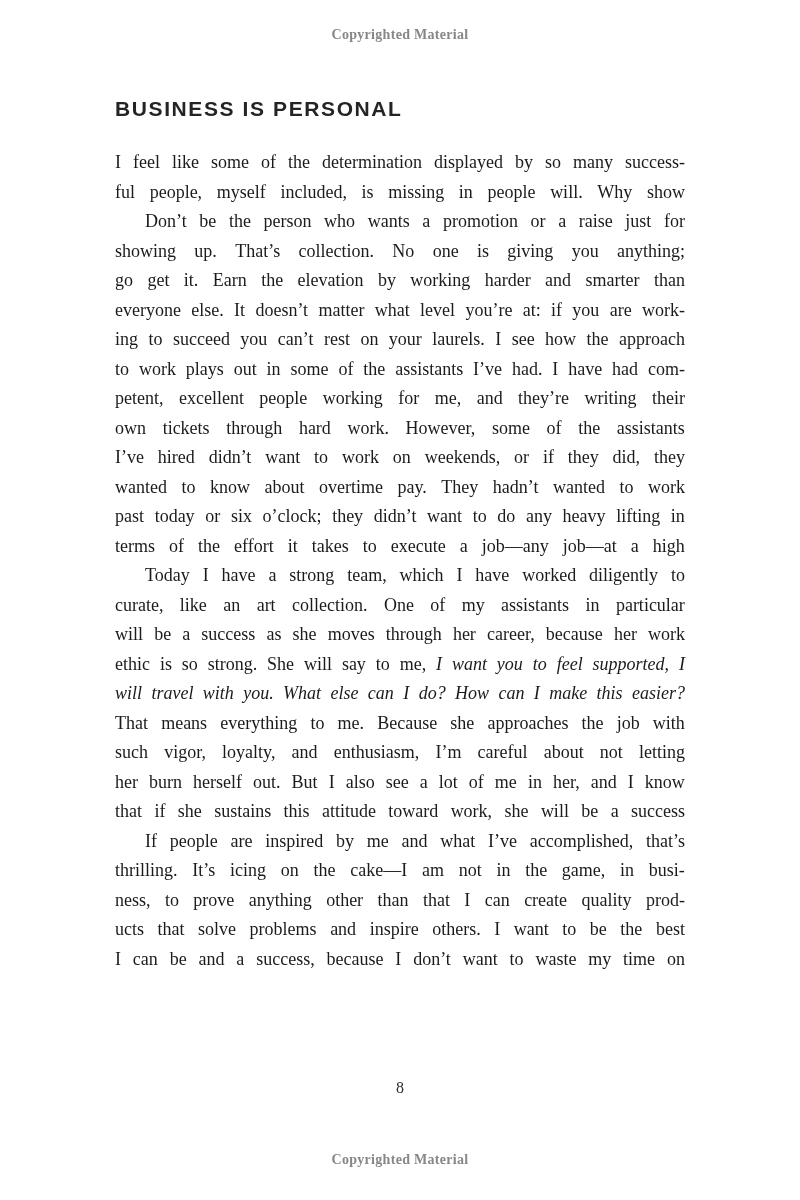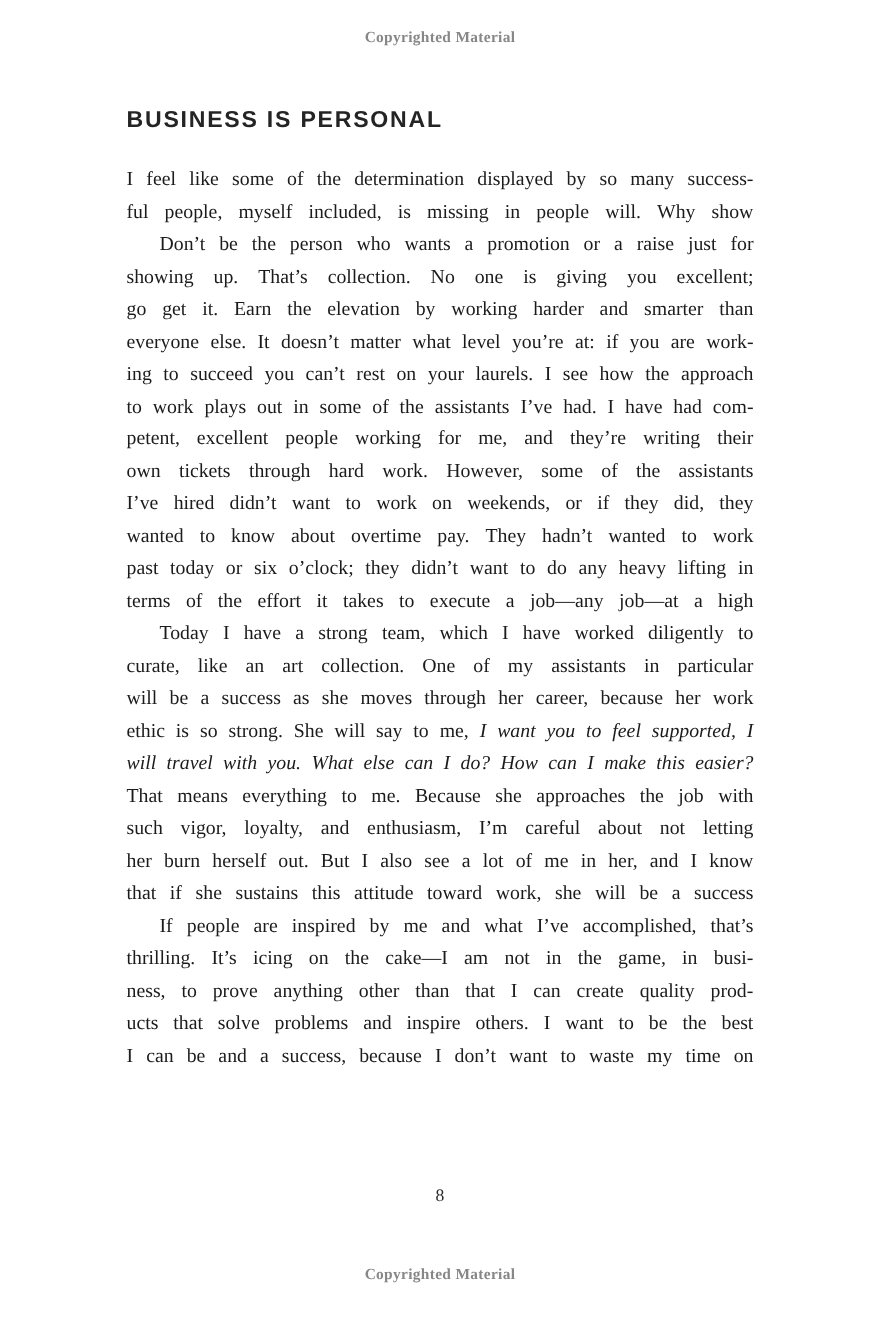--- a/index.html
+++ b/index.html
@@ -114,21 +114,21 @@
         <div class="line justify">
           <span>showing</span>
           <span>up.</span>
           <span>That’s</span>
           <span>collection.</span>
           <span>No</span>
           <span>one</span>
           <span>is</span>
           <span>giving</span>
           <span>you</span>
-          <span>excellent;</span>
+          <span>anything;</span>
         </div>
         <div class="line justify">
           <span>go</span>
           <span>get</span>
           <span>it.</span>
           <span>Earn</span>
           <span>the</span>
           <span>elevation</span>
           <span>by</span>
           <span>working</span>

